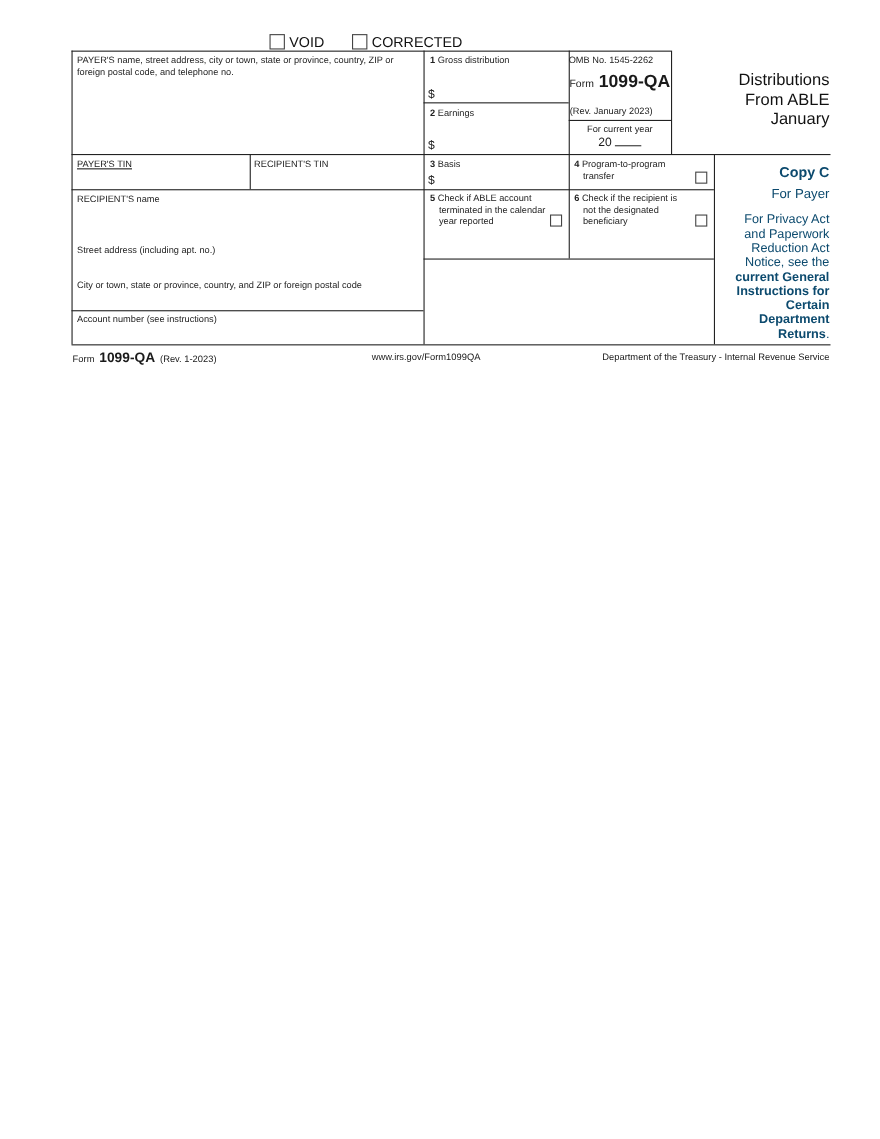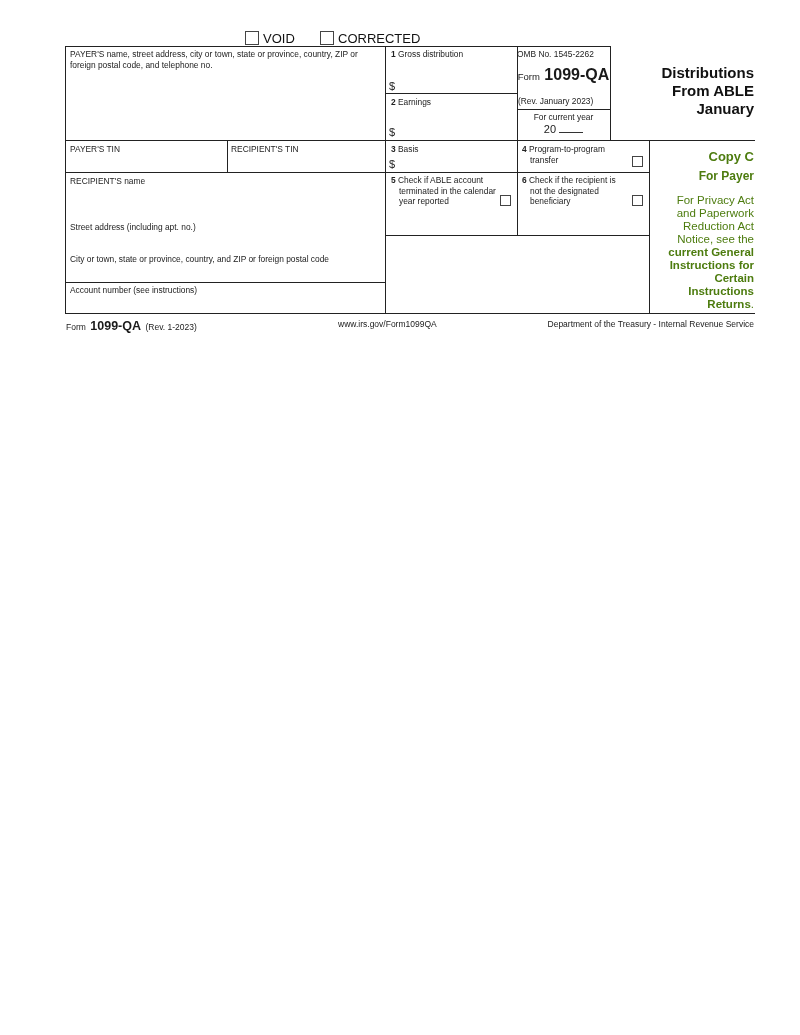--- a/index.html
+++ b/index.html
@@ -7,22 +7,22 @@
   body { position: relative; font-family: "Liberation Sans", sans-serif; color: #1a1a1a; overflow: hidden; }
   .abs { position: absolute; }
   .hline { position: absolute; height: 0; border-top: 1.2px solid #222; }
   .vline { position: absolute; width: 0; border-left: 1.2px solid #222; }
   .lbl { position: absolute; font-size: 8.4px; line-height: 10.5px; color: #222; }
   .lbl b { font-weight: bold; }
   .dollar { position: absolute; font-size: 11px; color: #222; }
   .cb { position: absolute; width: 11px; height: 11px; border: 1px solid #444; background: #fff; }
   .cb-top { position: absolute; width: 14px; height: 14px; border: 1px solid #444; background: #fff; }
   .top-label { position: absolute; font-size: 13px; color: #111; }
-  .title-r { position: absolute; right: 46px; text-align: right; font-weight: bold; font-size: 15px; line-height: 18px; color: #111; }
-  .side-r { position: absolute; right: 46px; text-align: right; font-size: 11.5px; line-height: 13px; color: #4d7c0f; width: 110px; }
+  .title-r { position: absolute; right: 46px; text-align: right; font-weight: normal; font-size: 15px; line-height: 18px; color: #111; }
+  .side-r { position: absolute; right: 46px; text-align: right; font-size: 11.5px; line-height: 13px; color: #0c4a6e; width: 110px; }
   .field { position: absolute; }
 </style>
 </head>
 <body>
 
 <div class="cb-top" style="left:245px; top:31px;"></div>
 <div class="top-label" style="left:263px; top:31px;">VOID</div>
 <div class="cb-top" style="left:320px; top:31px;"></div>
 <div class="top-label" style="left:338px; top:31px;">CORRECTED</div>
 
@@ -78,21 +78,21 @@
 <div class="abs" style="left:517px; top:123px; width:93px; text-align:center; font-size:11px;">
   <span>20</span> <span style="display:inline-block; width:24px; border-bottom:1px solid #333; height:10px;"></span>
 </div>
 
 <div class="title-r" style="top:64px;">
   <div>Distributions</div>
   <div>From ABLE</div>
   <div>January</div>
 </div>
 
-<div class="lbl" style="left:70px; top:144px;">PAYER'S TIN</div>
+<div class="lbl" style="left:70px; top:144px;text-decoration:underline;">PAYER'S TIN</div>
 <div class="field" style="left:66px; top:156px; width:160px; height:15px;"></div>
 <div class="lbl" style="left:231px; top:144px;">RECIPIENT'S TIN</div>
 <div class="field" style="left:228px; top:156px; width:156px; height:15px;"></div>
 
 <div class="lbl" style="left:391px; top:144px;"><b>3</b> <span>Basis</span></div>
 <div class="dollar" style="left:389px; top:158px;">$</div>
 <div class="field" style="left:400px; top:156px; width:115px; height:15px;"></div>
 
 <div class="lbl" style="left:522px; top:144px;">
   <div><b>4</b> <span>Program-to-program</span></div>
@@ -117,30 +117,30 @@
 <div class="cb" style="left:500px; top:195px;"></div>
 
 <div class="lbl" style="left:522px; top:175px;">
   <div><b>6</b> <span>Check if the recipient is</span></div>
   <div style="padding-left:8px;">not the designated</div>
   <div style="padding-left:8px;">beneficiary</div>
 </div>
 <div class="cb" style="left:632px; top:195px;"></div>
 
 <div class="side-r" style="top:149px; font-weight:bold; font-size:13px; line-height:15px;">Copy C</div>
-<div class="side-r" style="top:170px; font-weight:bold; font-size:12px;">For Payer</div>
+<div class="side-r" style="top:170px; font-weight:normal; font-size:12px;">For Payer</div>
 <div class="side-r" style="top:194px;">
   <div>For Privacy Act</div>
   <div>and Paperwork</div>
   <div>Reduction Act</div>
   <div>Notice, see the</div>
   <div style="font-weight:bold;">current General</div>
   <div style="font-weight:bold;text-align:right;">Instructions for</div>
   <div style="font-weight:bold;">Certain</div>
-  <div style="font-weight:bold;">Instructions</div>
+  <div style="font-weight:bold;">Department</div>
   <div><span style="font-weight:bold;">Returns</span><span>.</span></div>
 </div>
 
 <div class="abs" style="left:66px; top:316px; white-space:nowrap;">
   <span style="font-size:8.5px;">Form</span>
   <span style="font-size:12.5px; font-weight:bold;">1099-QA</span>
   <span style="font-size:8.5px;">(Rev. 1-2023)</span>
 </div>
 <div class="abs" style="left:313px; top:319px; font-size:8.5px;margin-left:25px;">www.irs.gov/Form1099QA</div>
 <div class="abs" style="right:46px; top:319px; font-size:8.5px;">Department of the Treasury - Internal Revenue Service</div>

